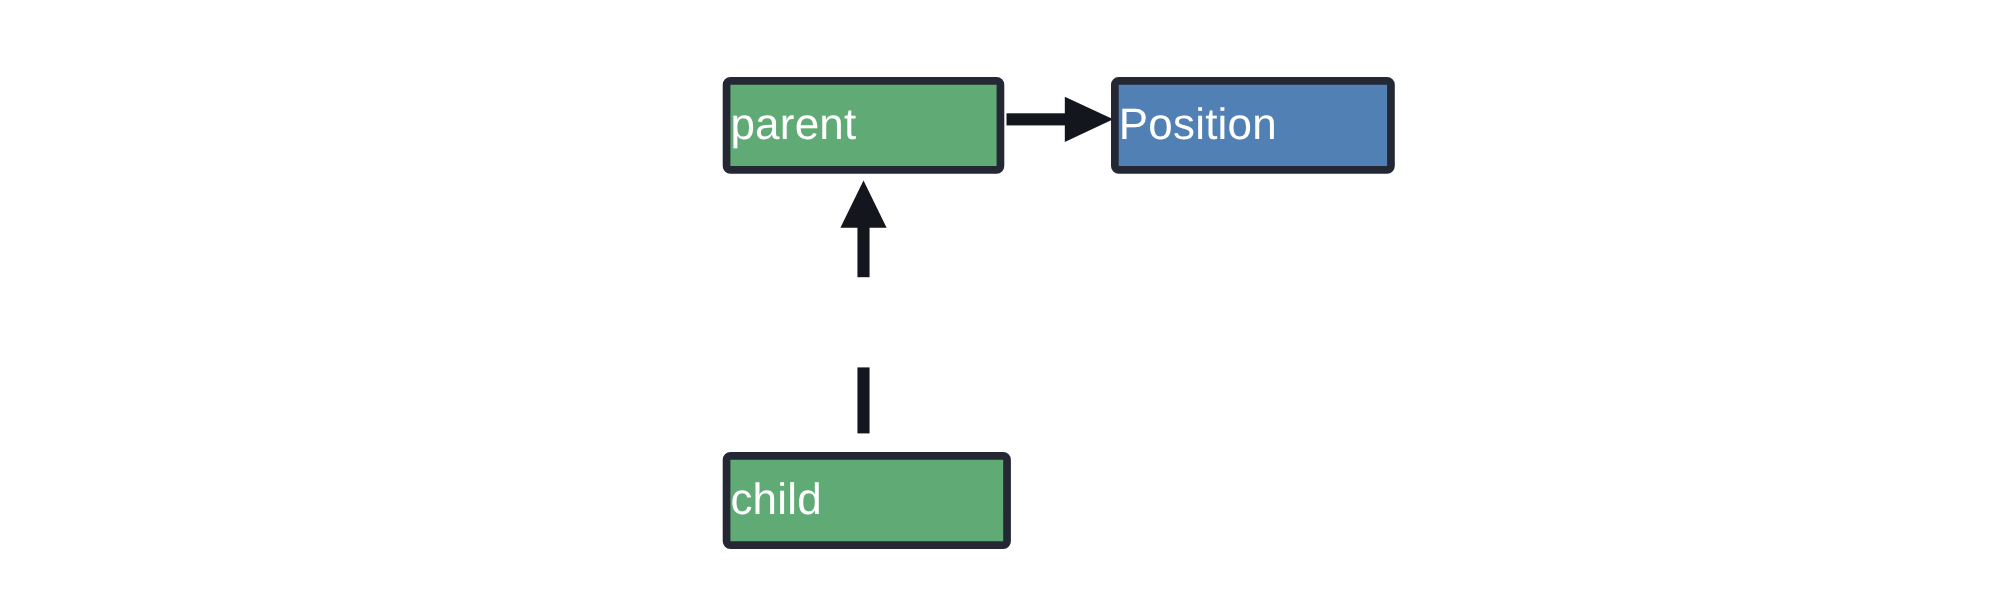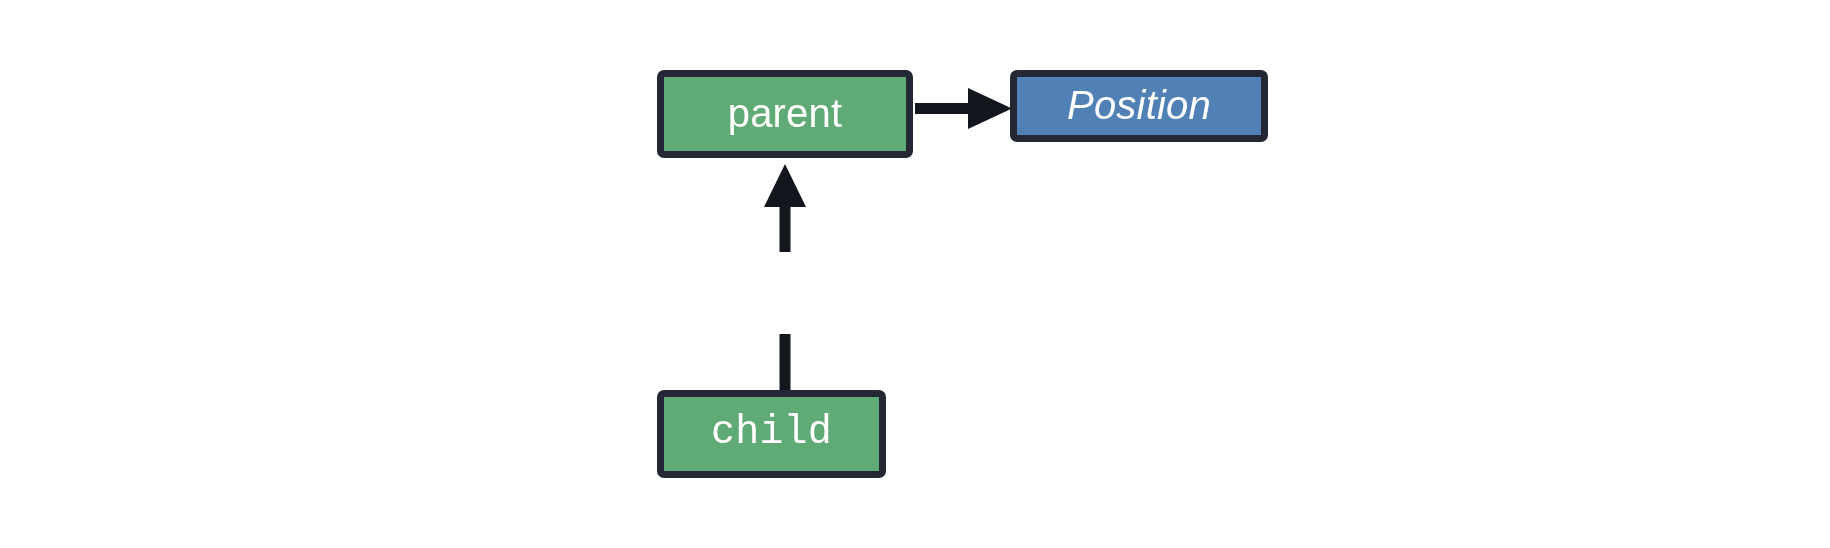--- a/index.html
+++ b/index.html
@@ -23,42 +23,41 @@
     left: 0;
     top: 0;
     width: 1830px;
     height: 548px;
   }
   .node {
     position: absolute;
     box-sizing: border-box;
     display: flex;
     align-items: center;
-    justify-content: center;
     border: 7px solid #232834;
     border-radius: 7px;
     color: #ffffff;
     font-size: 40px;
     font-family: "Liberation Sans", sans-serif;
     font-weight: 400;
     letter-spacing: 0.2px;
     line-height: 1;
     user-select: none;
   }
   .node-label {
     display: block;
     transform: translateY(-1px);
   }
   .node-entity { background: #5FAA75; }
   .node-component { background: #5080B4; }
 
   #node-parent   { left: 657px;  top: 70px;  width: 256px; height: 88px; }
-  #node-position { left: 1010px; top: 70px;  width: 258px; height: 72px; font-style: italic; }
+  #node-position { left: 1010px; top: 70px;  width: 258px; height: 88px; }
   #node-childof  { left: 657px;  top: 250px; width: 256px; height: 88px; }
-  #node-child    { left: 657px;  top: 390px; width: 229px; height: 88px; font-family: Liberation Mono, monospace; }
+  #node-child    { left: 657px;  top: 411px; width: 262px; height: 88px; }
 </style>
 </head>
 <body>
 
 <div id="canvas">
 
   <svg id="diagram-svg" viewBox="0 0 1830 548" xmlns="http://www.w3.org/2000/svg">
 
     <g>
       <rect x="915" y="103" width="73" height="11" fill="#14161E"></rect>

